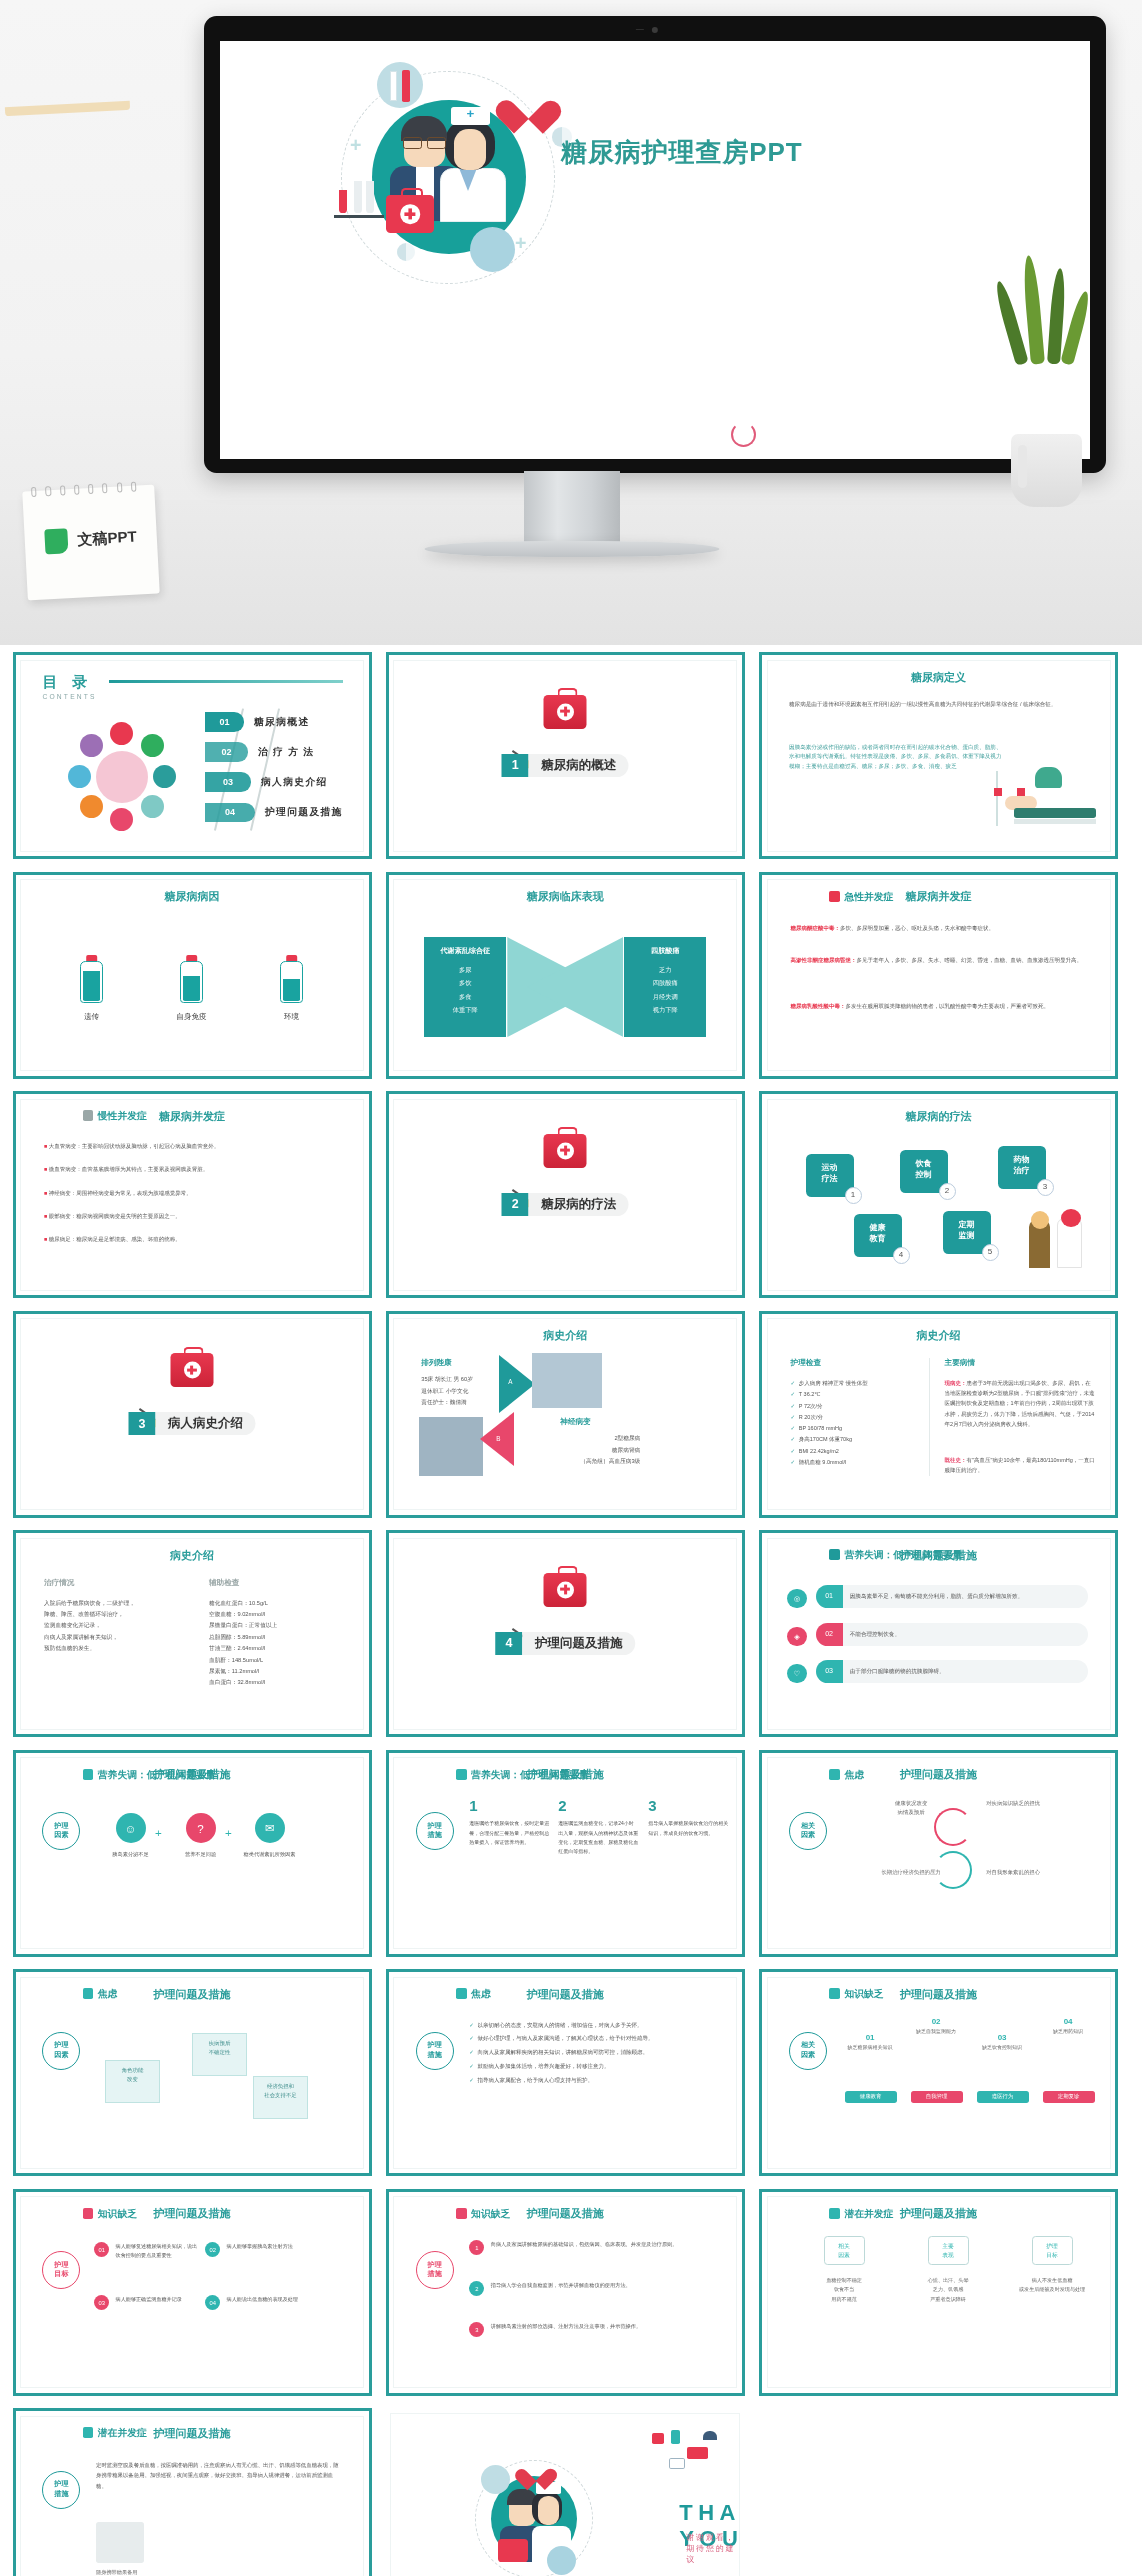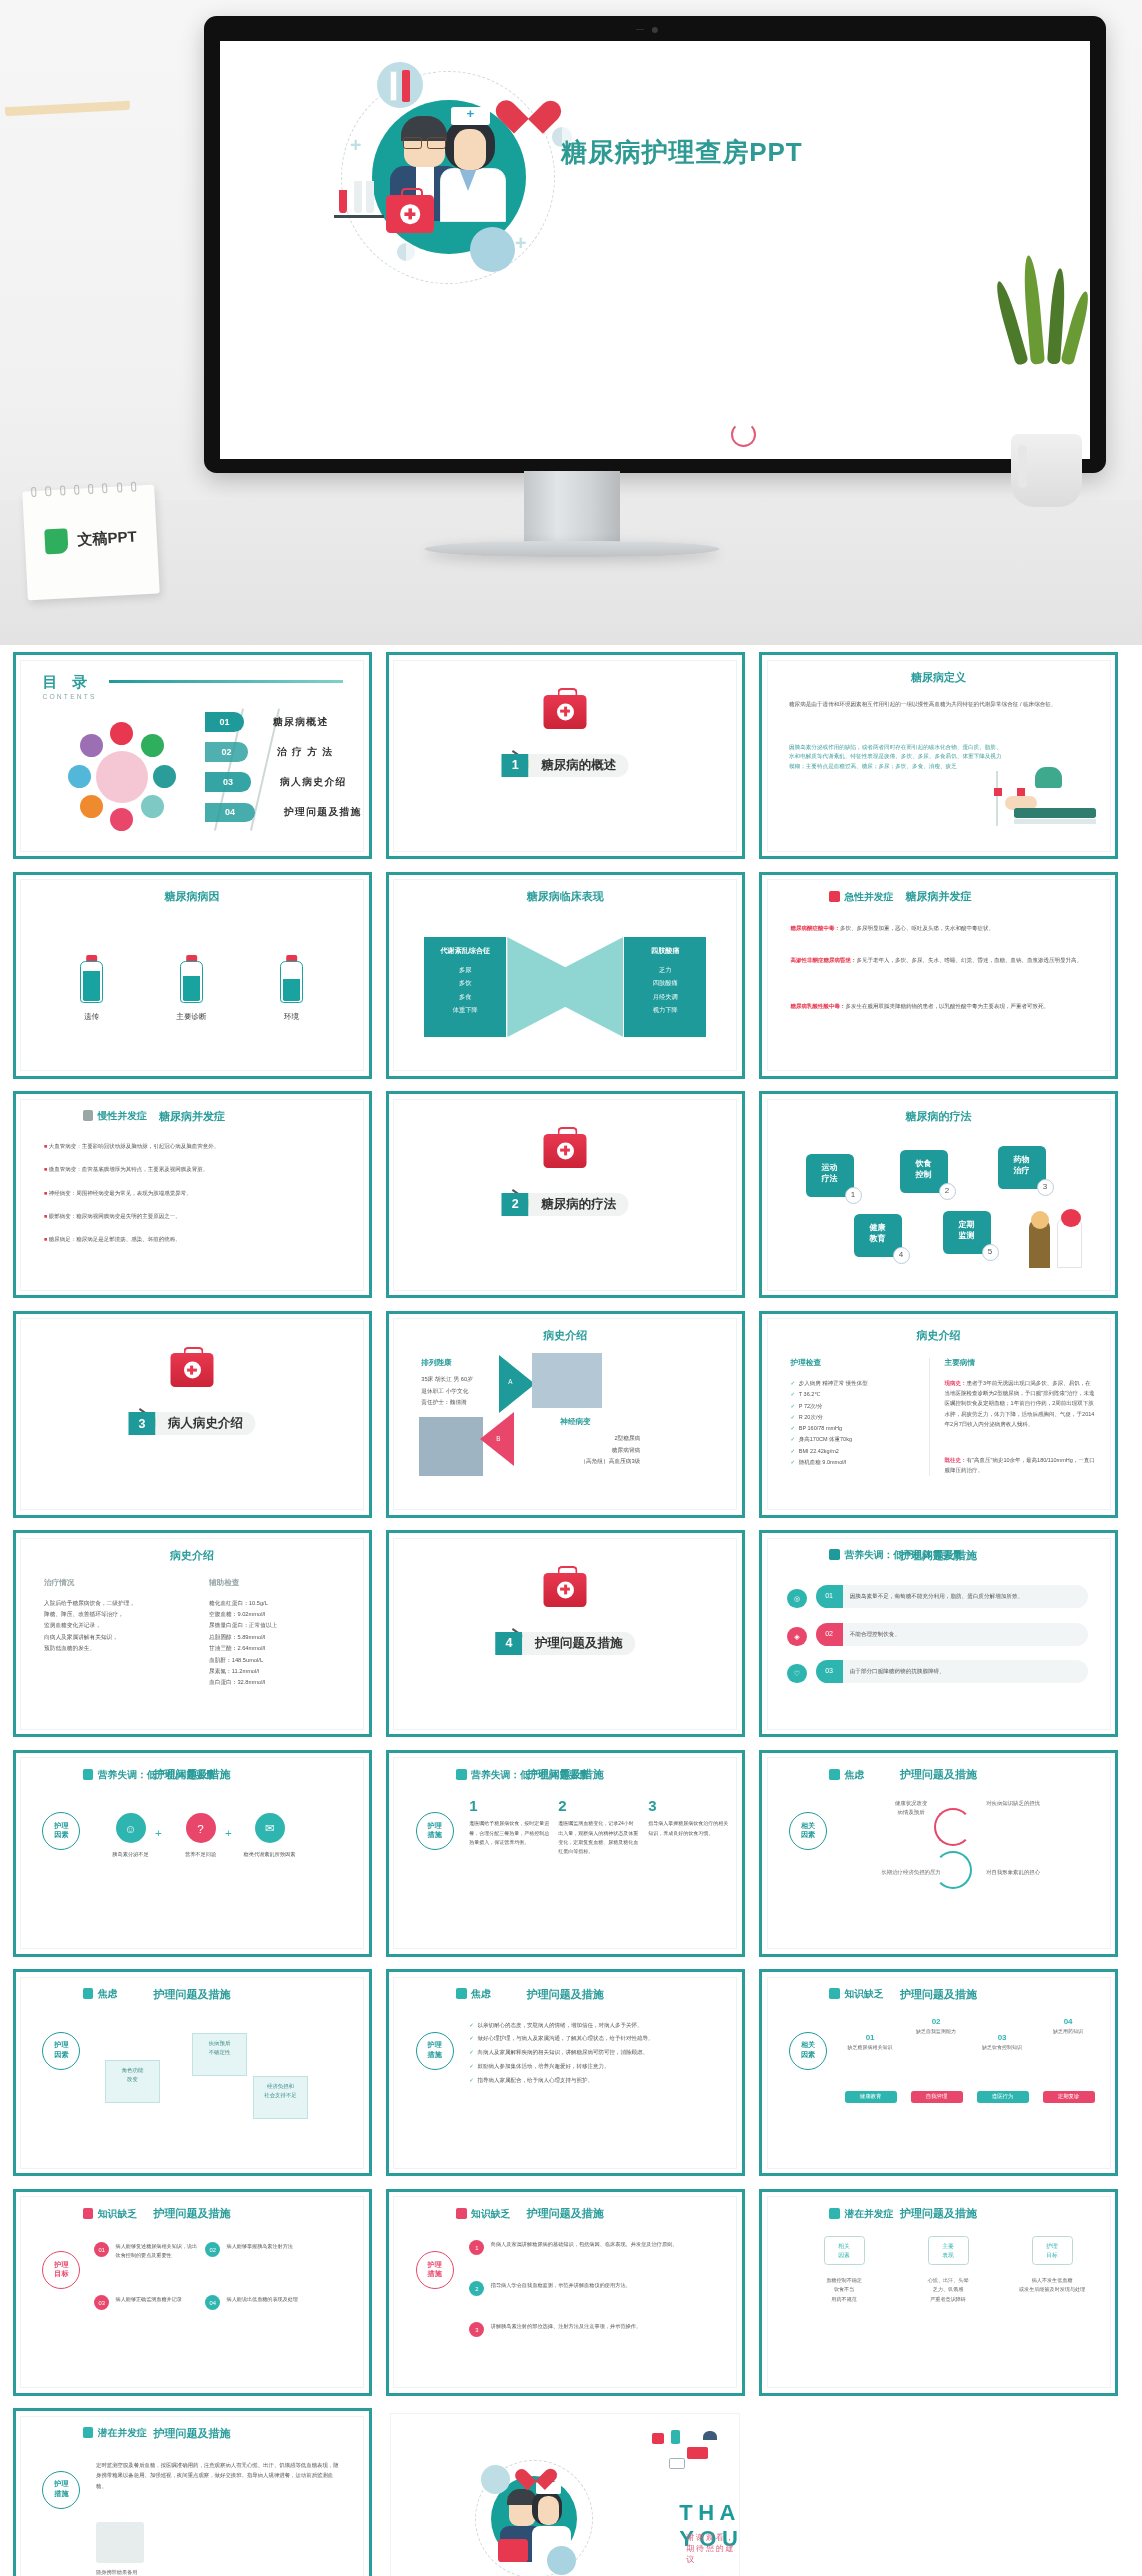--- a/index.html
+++ b/index.html
@@ -130,21 +130,21 @@
   .toc-title{position:absolute;left:21.4px;top:12.5px;color:#2a9d9b;font-size:15px;font-weight:700;letter-spacing:5.4px;}
   .toc-sub{position:absolute;left:21.4px;top:32px;color:#8aa7a7;font-size:6.7px;letter-spacing:2.2px;}
   .toc-rule{position:absolute;left:88px;top:19.6px;right:19.6px;height:2.7px;
     background:linear-gradient(90deg,#1f9a9a,#7fd0cb);}
   .toc-slash{position:absolute;left:207px;top:46px;width:1.8px;height:125px;background:#cfd8d8;transform:rotate(13deg);}
   .toc-slash.s2{left:243px;}
   .toc-items{position:absolute;left:184px;top:50px;}
   .toc-row{position:relative;height:23px;margin-bottom:7.1px;display:flex;align-items:center;}
   .toc-pill{width:34px;height:19.6px;border-radius:0 9.8px 9.8px 0;color:#fff;font-size:9px;font-weight:700;
     display:flex;align-items:center;justify-content:center;}
-  .toc-txt{margin-left:29px;font-size:9.8px;color:#333;font-weight:700;letter-spacing:1.3px;}
+  .toc-txt{margin-left:10px;font-size:9.8px;color:#333;font-weight:700;letter-spacing:1.3px;}
   .toc-icons{position:absolute;left:34px;top:52px;width:125px;height:116px;}
   .ti{position:absolute;border-radius:50%;display:flex;align-items:center;justify-content:center;font-size:10.7px;}
 
   
   .def-p{position:absolute;left:21.4px;right:107px;font-size:5.6px;line-height:1.75;color:#555;}
   .def-p.teal{color:#3f9e9b;}
   .bed-ill{position:absolute;right:10.7px;bottom:12.5px;width:105px;height:80px;}
 
   
   .cause{position:absolute;top:75px;width:63px;text-align:center;}
@@ -365,21 +365,21 @@
           </div>
          <div class="cause-lbl">遗传</div>
         </div>
         <div class="cause" style="left:139px">
          <div class="bottle">
            <div class="cap"></div>
             <div class="body">
               <div class="fill" style="height:25px"></div>
             </div>
           </div>
-         <div class="cause-lbl">主要诊断</div>
+         <div class="cause-lbl">自身免疫</div>
         </div>
         <div class="cause" style="left:239px">
          <div class="bottle">
            <div class="cap"></div>
             <div class="body">
               <div class="fill" style="height:21.4px"></div>
             </div>
           </div>
          <div class="cause-lbl">环境</div>
         </div>

